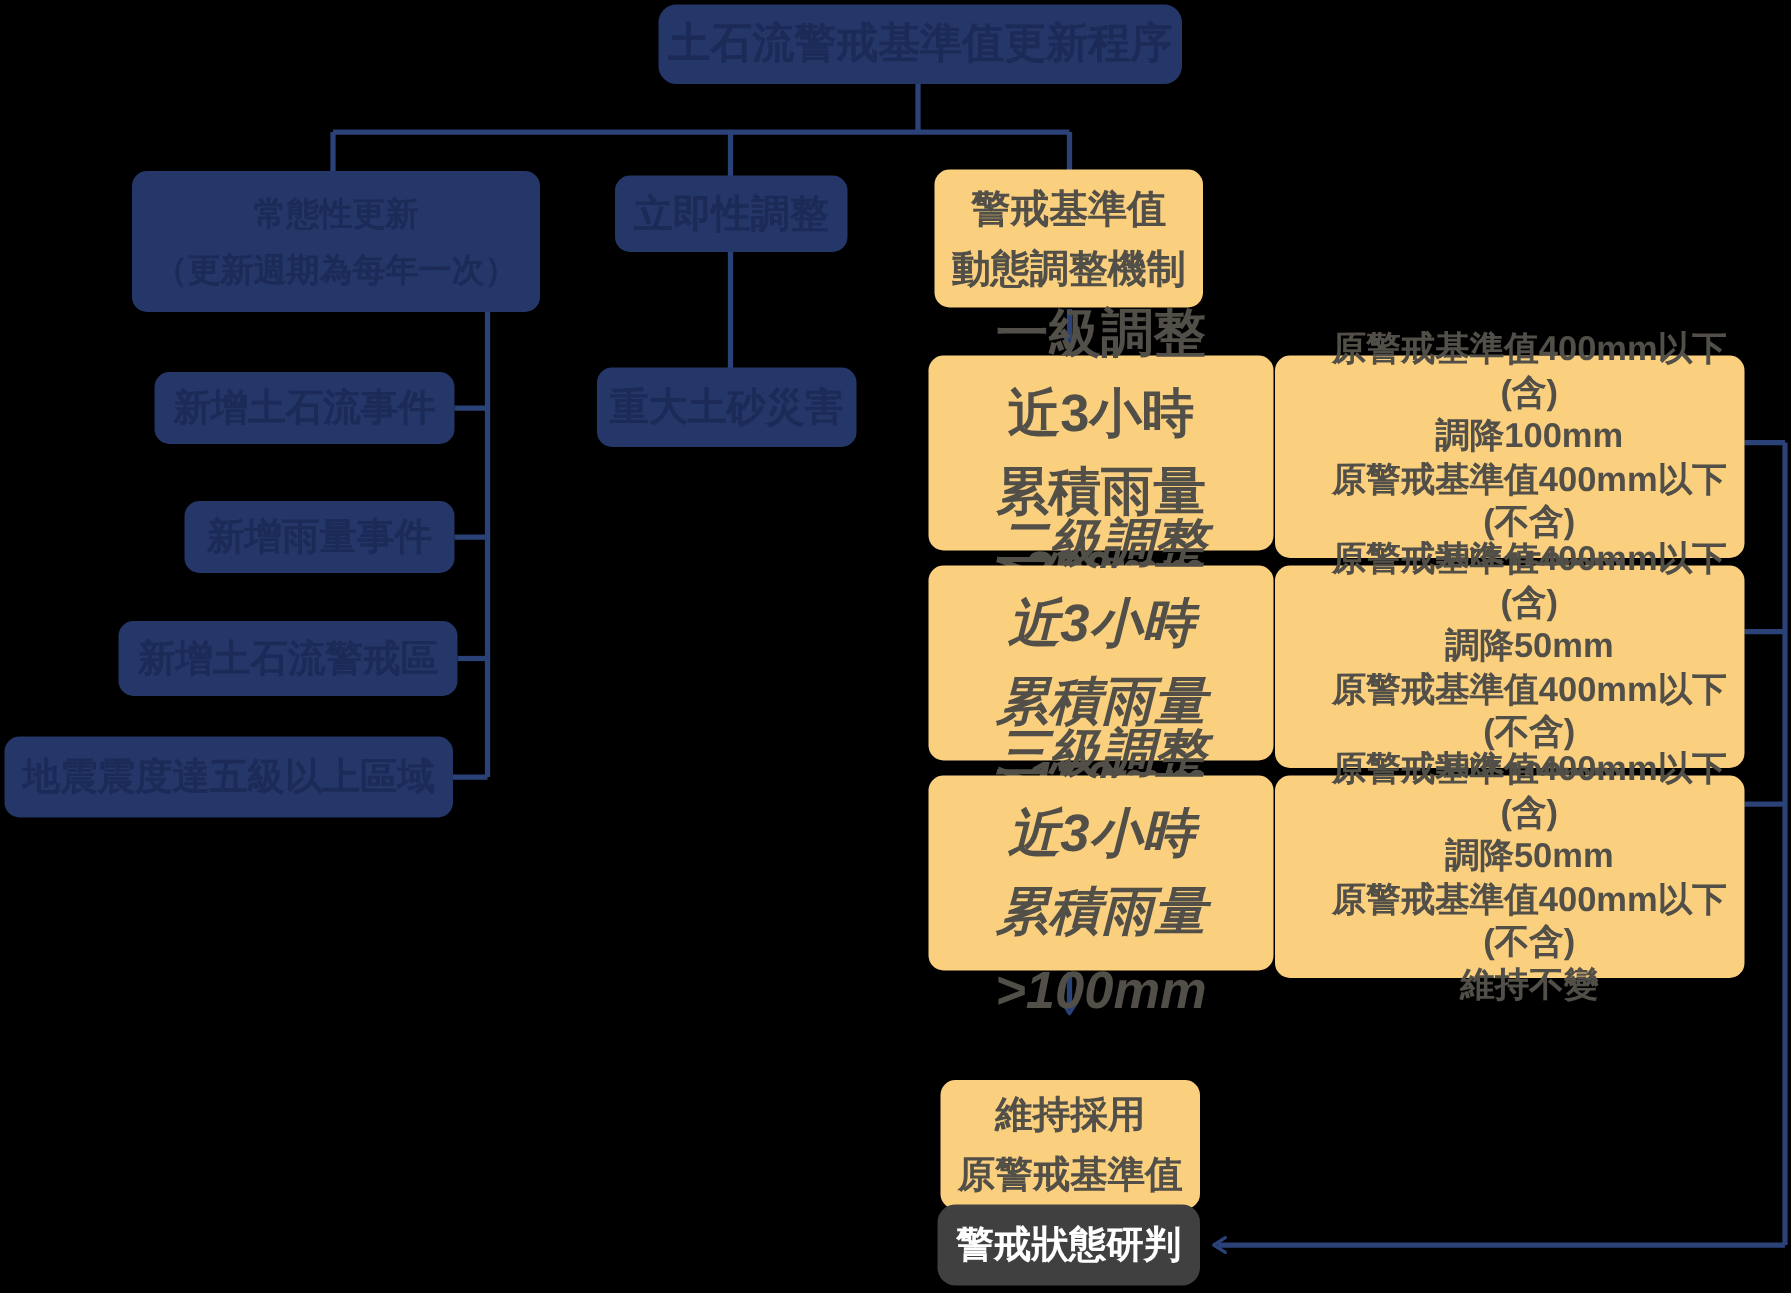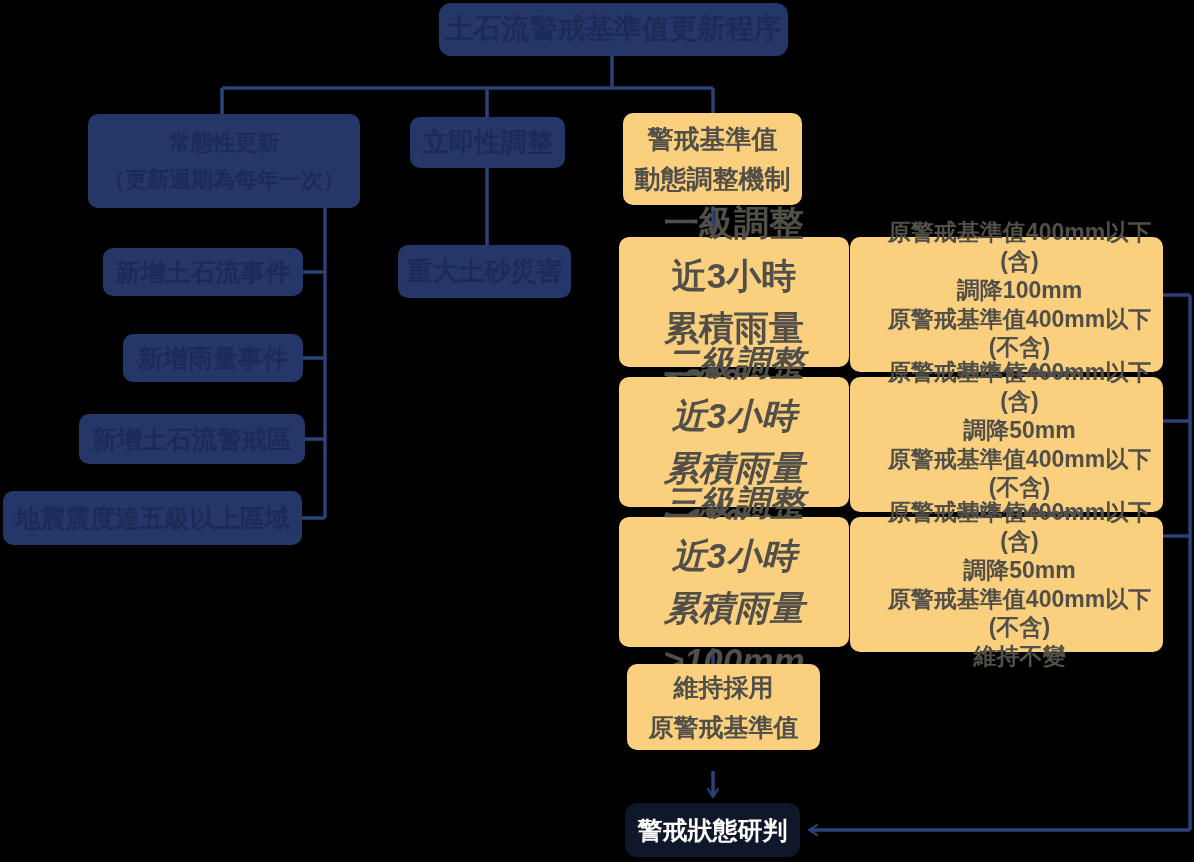--- a/index.html
+++ b/index.html
@@ -13,36 +13,36 @@
   svg.wires{position:absolute;left:0;top:0;z-index:1;}
   .node{
     position:absolute;z-index:2;box-sizing:border-box;
     display:flex;align-items:center;justify-content:center;
     text-align:center;font-weight:700;
     white-space:pre-line;line-height:1.45;
     border-radius:10px;
   }
   .navy{background:#243768;color:#1B2A57;}
   .orange{background:#FAD07F;color:#514F48;}
-  .final{background:#0f172a;color:#FFFFFF;}
+  .final{background:#404040;color:#FFFFFF;}
   .title{left:439px;top:3px;width:349px;height:53px;font-size:28px;border-radius:12px;}
   .reg-header{left:88px;top:114px;width:272px;height:94px;font-size:22px;line-height:1.7;}
   .item-1{left:103px;top:248px;width:200px;height:48px;font-size:25px;}
   .item-2{left:123px;top:334px;width:180px;height:48px;font-size:25px;}
   .item-3{left:79px;top:414px;width:226px;height:50px;font-size:25px;}
   .item-4{left:3px;top:491px;width:299px;height:54px;font-size:25px;}
   .imm-header{left:410px;top:117px;width:155px;height:51px;font-size:26px;}
   .imm-item{left:398px;top:245px;width:173px;height:53px;font-size:26px;}
   .mech{left:623px;top:113px;width:179px;height:92px;font-size:26px;line-height:1.55;}
   .level{left:619px;width:230px;height:130px;font-size:35px;line-height:1.5;}
   .level-1{top:237px;} .level-2{top:377px;font-style:italic;} .level-3{top:517px;font-style:italic;}
   .result{left:850px;width:313px;height:135px;font-size:23px;line-height:1.26;
           justify-content:flex-start;text-align:center;padding-left:26px;}
   .result-1{top:237px;} .result-2{top:377px;} .result-3{top:517px;}
-  .fallback{left:627px;top:664px;width:193px;height:86px;font-size:25px;line-height:1.6;}
+  .fallback{left:627px;top:720px;width:173px;height:86px;font-size:25px;line-height:1.6;}
   .final-node{left:625px;top:803px;width:175px;height:54px;font-size:25px;border-radius:12px;}
 </style>
 </head>
 <body>
 
 <div id="stage">
 
   <svg class="wires" width="1194" height="862" viewBox="0 0 1194 862">
     <defs>
       <marker id="arr" viewBox="0 0 10 10" refX="5" refY="5" markerWidth="4" markerHeight="4" orient="auto">

